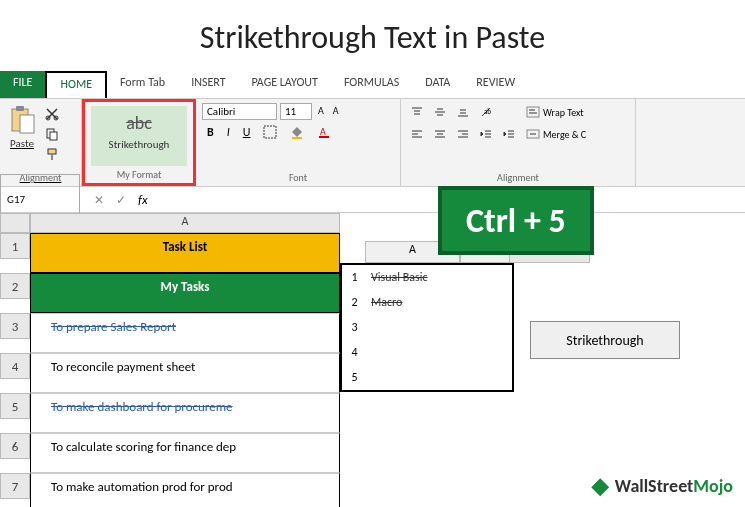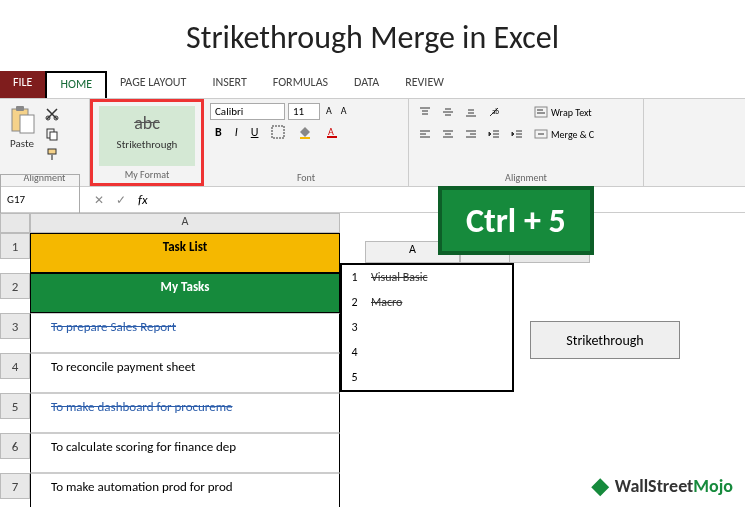--- a/index.html
+++ b/index.html
@@ -2,28 +2,28 @@
 <html><head>
 <meta charset="utf-8">
 <style>
 * { margin: 0; padding: 0; box-sizing: border-box; font-family: Calibri, Arial, sans-serif; }
 body { width: 745px; height: 507px; background: #fff; overflow: hidden; position: relative; }
 
 .title-bar { text-align: center; font-size: 32px; font-weight: 400; padding: 18px 0 14px; color: #222; }
 
 .tabs { display: flex; background: #fff; border-bottom: 1px solid #ccc; height: 28px; }
 .tab { padding: 4px 13px; font-size: 12px; color: #444; cursor: pointer; }
-.tab.file { background: #7f1d1d; color: #fff; }
+.tab.file { background: #15803d; color: #fff; }
 .tab.home { background: #fff; border: 2px solid #000; border-bottom: none; font-weight: 500; color: #176b38; }
 
 .ribbon { display: flex; background: #f3f3f3; border-bottom: 1px solid #ccc; height: 88px; }
 .ribbon-group { border-right: 1px solid #ccc; padding: 4px 6px 2px; display: flex; flex-direction: column; justify-content: space-between; }
 .ribbon-group-label { font-size: 10px; color: #666; text-align: center; margin-top: 2px; }
 
-.clipboard-group { width: 90px; }
+.clipboard-group { width: 82px; text-decoration: underline; }
 .clipboard-content { display: flex; gap: 4px; }
 .paste-btn { display: flex; flex-direction: column; align-items: center; cursor: pointer; }
 .paste-icon { width: 32px; height: 34px; display: flex; align-items: center; justify-content: center; }
 .paste-label { font-size: 11px; color: #333; }
 .clip-tools { display: flex; flex-direction: column; gap: 2px; padding-top: 2px; }
 .clip-tool { width: 20px; height: 18px; display: flex; align-items: center; justify-content: center; cursor: pointer; }
 
 .myformat-group { width: 114px; position: relative; border: 3px solid #e33; }
 .strike-btn { display: flex; flex-direction: column; align-items: center; background: #d4e8d4; padding: 6px; cursor: pointer; height: 62px; }
 .strike-icon { font-size: 18px; text-decoration: line-through; color: #555; }
@@ -88,27 +88,28 @@
 
 .strike-button-ui { position: absolute; top: 108px; left: 190px; width: 150px; height: 38px; background: #efefef; border: 1px solid #888; text-align: center; line-height: 38px; font-size: 14px; cursor: pointer; }
 
 .watermark { position: absolute; bottom: 8px; right: 12px; font-size: 18px; font-weight: bold; color: #333; display: flex; align-items: center; gap: 6px; z-index: 60; }
 .watermark .logo { color: #168a3c; font-size: 22px; }
 .watermark .mojo { color: #168a3c; }
 </style>
 </head>
 <body>
 
-<div class="title-bar">Strikethrough Merge in Excel</div>
+<div class="title-bar">Strikethrough Text in Paste</div>
 
 <div class="tabs">
   <div class="tab file">FILE</div>
   <div class="tab home">HOME</div>
+  <div class="tab">Form Tab</div>
+  <div class="tab">INSERT</div>
   <div class="tab">PAGE LAYOUT</div>
-  <div class="tab">INSERT</div>
   <div class="tab">FORMULAS</div>
   <div class="tab">DATA</div>
   <div class="tab">REVIEW</div>
 </div>
 
 <div class="ribbon">
   <div class="ribbon-group clipboard-group">
     <div class="clipboard-content">
       <div class="paste-btn">
         <div class="paste-icon">

